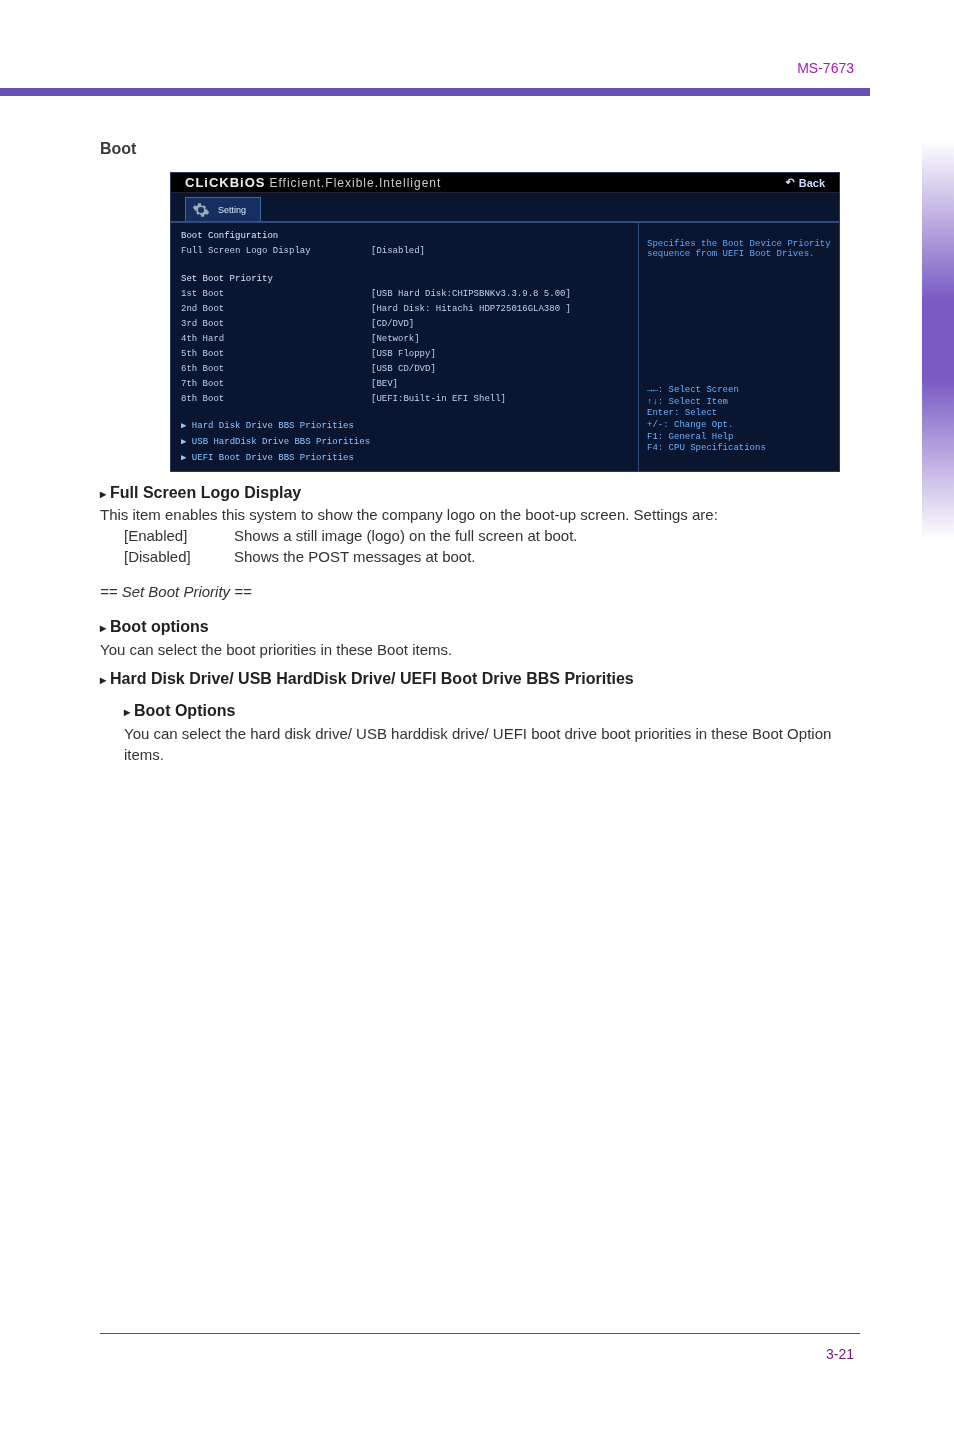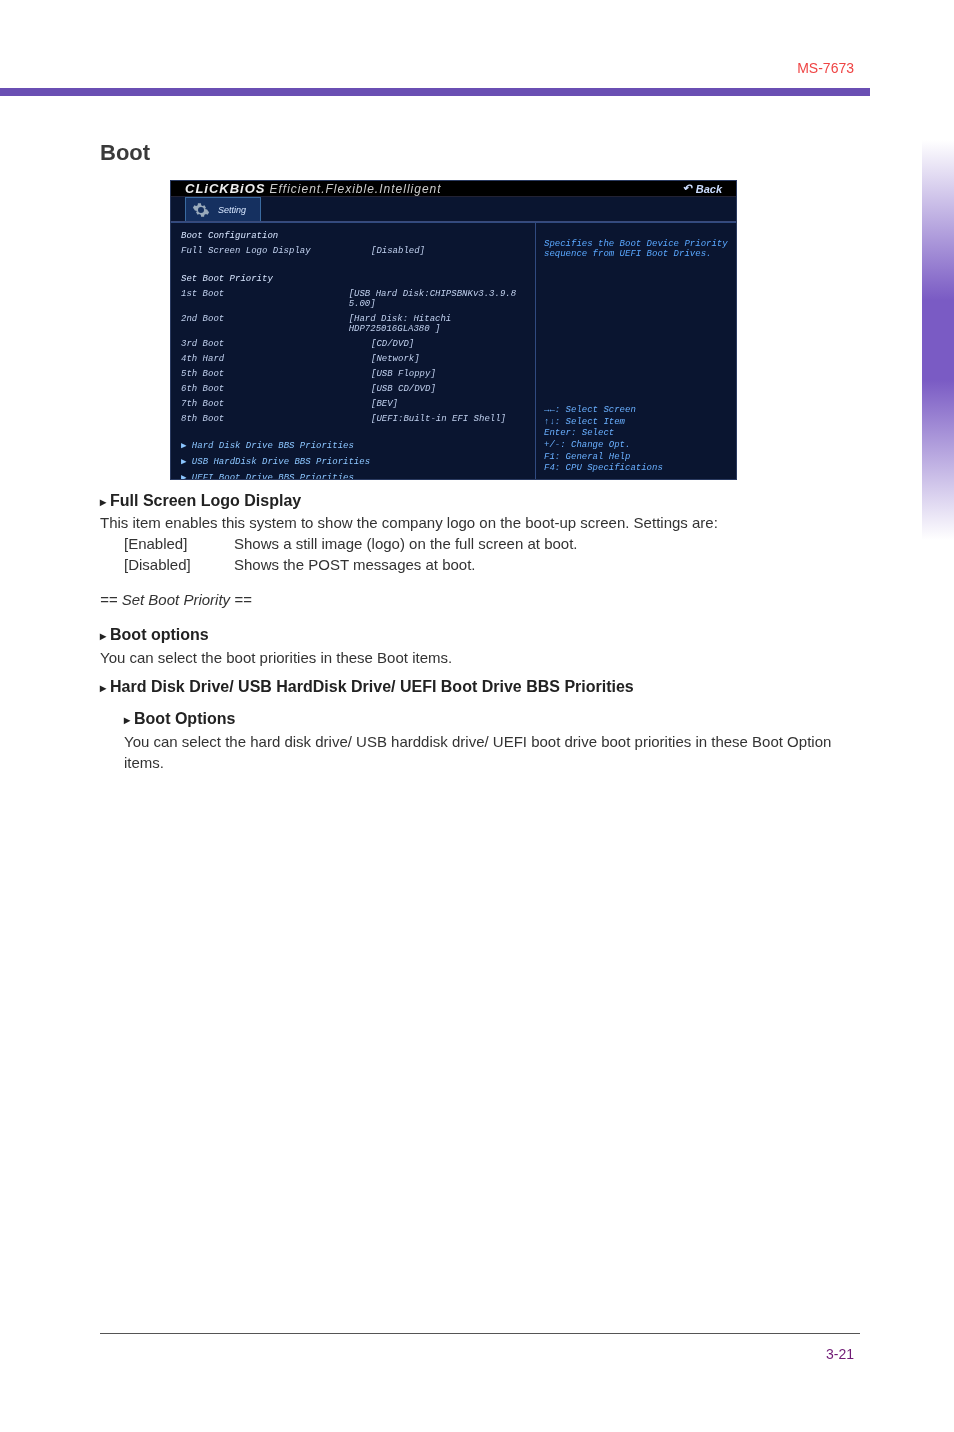--- a/index.html
+++ b/index.html
@@ -17,51 +17,50 @@
     left: 0;
     width: 870px;
     height: 8px;
     background: #6a4fb3;
   }
   .header-right {
     position: absolute;
     top: 60px;
     right: 100px;
     font-size: 14px;
-    color: #ef4444;
+    color: #a21caf;
   }
   .content {
     position: absolute;
     top: 140px;
     left: 100px;
     width: 760px;
   }
   h2.section-title {
-    font-size: 22px;
+    font-size: 16px;
     font-weight: bold;
     color: #3a3a3a;
     margin-bottom: 14px;
     text-shadow: 0 1px 0 #fff;
   }
 
   
   .bios-shot {
-    width: 567px;
+    width: 670px;
     height: 300px;
     margin: 0 0 10px 70px;
     background: #0a1530;
     border: 1px solid #2a3a60;
     display: flex;
     flex-direction: column;
     font-family: "Courier New", monospace;
     font-size: 9px;
     color: #aab;
     position: relative;
     overflow: hidden;
-    font-style: italic;
   }
   .bios-header {
     height: 30px;
     background: #000;
     display: flex;
     align-items: center;
     justify-content: space-between;
     padding: 0 14px;
     border-bottom: 1px solid #223;
   }

